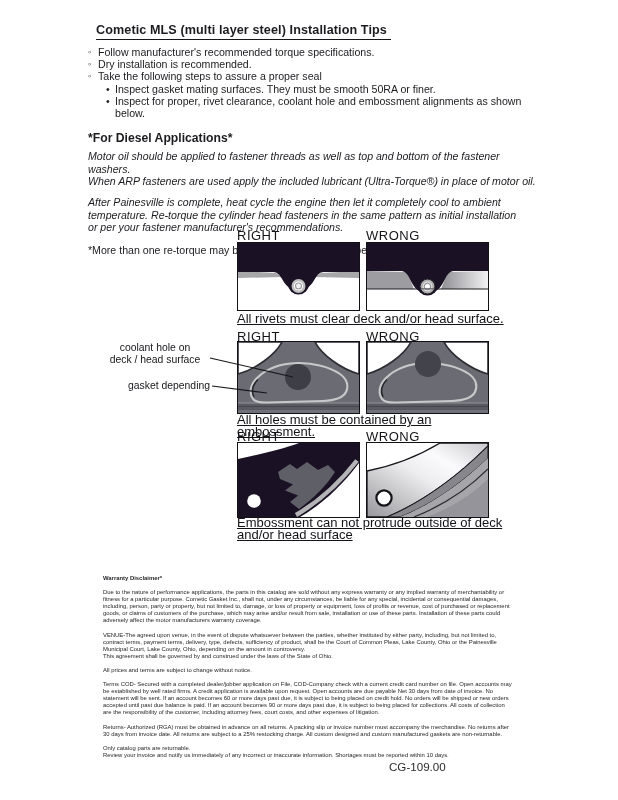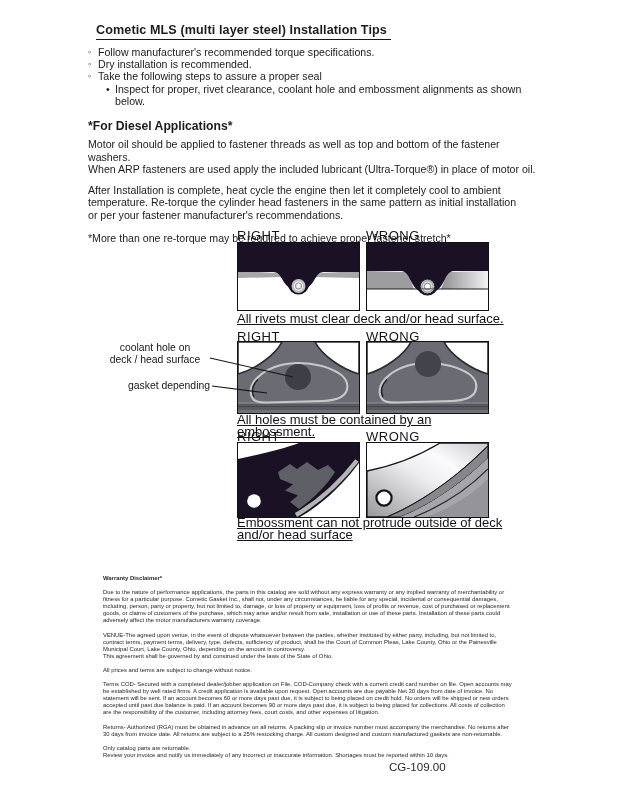--- a/index.html
+++ b/index.html
@@ -15,21 +15,21 @@
     display:inline-block; margin:0 0 6px 8px; padding:0 4px 2px 0;
     font-size:12.6px; font-weight:700; letter-spacing:.1px;
     border-bottom:1.5px solid #15151a;
   }
   .bullet { position:relative; padding-left:10px; font-size:10.6px; line-height:12.2px; }
   .bullet::before { content:"\25E6"; position:absolute; left:0; top:-0.5px; font-size:9.5px; }
   .sub-bullet { position:relative; padding-left:27px; font-size:10.6px; line-height:12.2px; }
   .sub-bullet::before { content:"\2022"; position:absolute; left:18px; top:0; font-size:10.5px; }
   .heading2 { margin:12px 0 5px 0; font-size:12.2px; font-weight:700; }
   .para { margin:0 0 8px 0; }
-  .pline { font-size:10.6px; line-height:12.6px; }
+  .pline { font-size:10.6px; line-height:12.6px;font-style:italic; }
   .note { margin-top:10px; font-size:10.6px; }
 
   
   .fig-label { position:absolute; width:121px; text-align:left;
     font-size:13px; letter-spacing:.5px; color:#141418; }
   .fig-box { position:absolute; width:121px; border:1.8px solid #121216;
     background:#fff; z-index:1; }
   .fig-box svg { display:block; width:100%; height:100%; }
   .fig-caption { position:absolute; font-size:13px; line-height:12.4px; color:#141418;text-decoration:underline; }
   .anno { position:absolute; width:110px; text-align:right;
@@ -48,29 +48,30 @@
 </head>
 <body>
 
 <div class="page">
 
   <div class="content">
     <h1 class="title">Cometic MLS (multi layer steel) Installation Tips</h1>
     <div class="bullet">Follow manufacturer's recommended torque specifications.</div>
     <div class="bullet">Dry installation is recommended.</div>
     <div class="bullet">Take the following steps to assure a proper seal</div>
+    <div class="sub-bullet">Inspect gasket mating surfaces.  They must be smooth 50RA or finer.</div>
     <div class="sub-bullet">Inspect for proper, rivet clearance, coolant hole and embossment alignments as shown below.</div>
 
     <h2 class="heading2">*For Diesel Applications*</h2>
     <div class="para">
       <div class="pline">Motor oil should be applied to fastener threads as well as top and bottom of the fastener washers.</div>
       <div class="pline">When ARP fasteners are used apply the included lubricant (Ultra-Torque®) in place of motor oil.</div>
     </div>
     <div class="para">
-      <div class="pline">After Installation is complete, heat cycle the engine then let it completely cool to ambient</div>
+      <div class="pline">After Painesville is complete, heat cycle the engine then let it completely cool to ambient</div>
       <div class="pline">temperature. Re-torque the cylinder head fasteners in the same pattern as initial installation</div>
       <div class="pline">or per your fastener manufacturer's recommendations.</div>
     </div>
     <div class="note">*More than one re-torque may be required to achieve proper fastener stretch*</div>
   </div>
 
   <div class="fig-label" style="left:237px; top:228px;">RIGHT</div>
   <div class="fig-label" style="left:366px; top:228px;">WRONG</div>
 
   <div class="fig-box" style="left:237px; top:242px; height:67px;">

